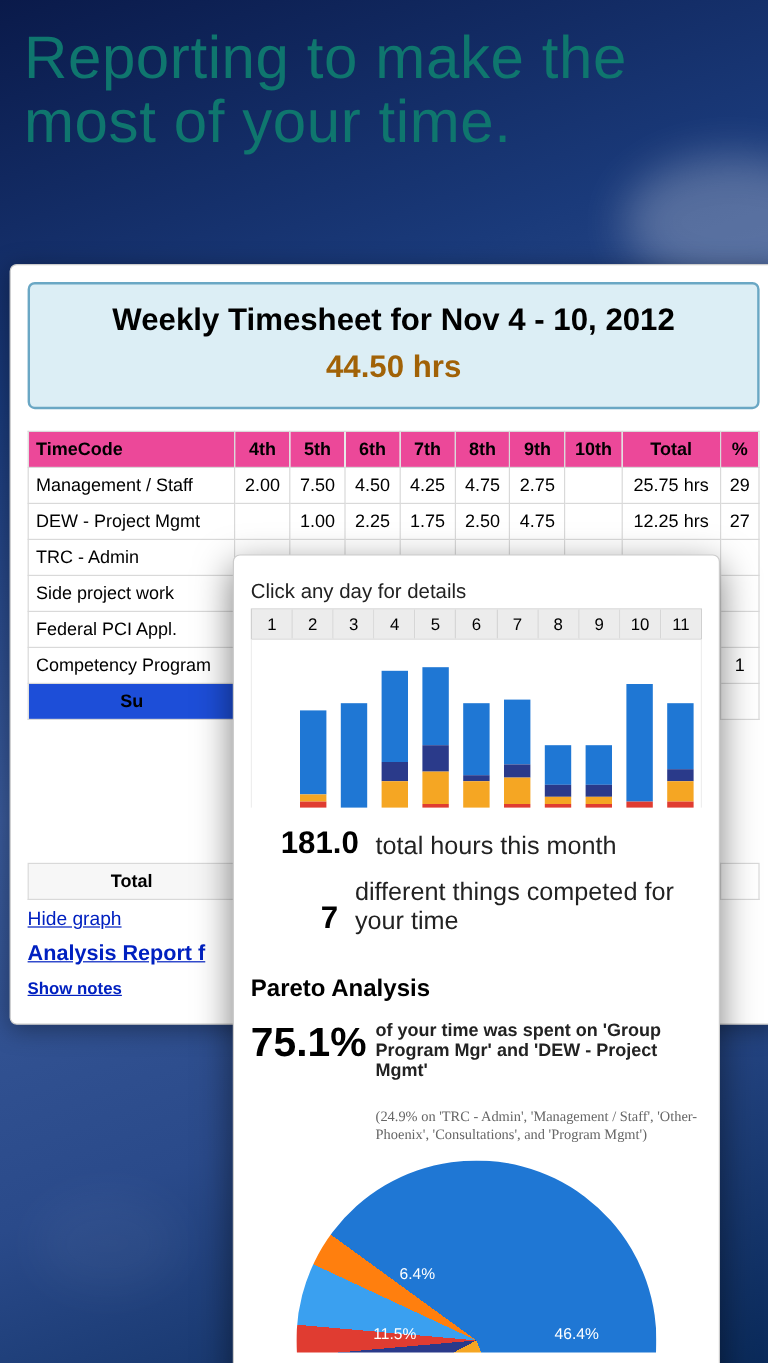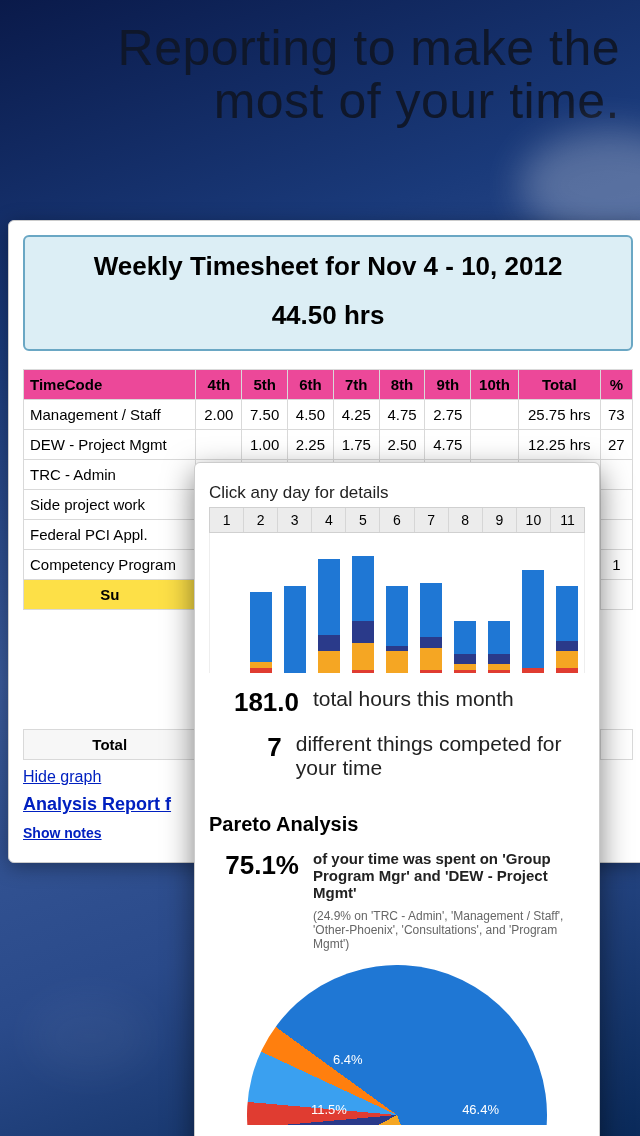--- a/index.html
+++ b/index.html
@@ -9,47 +9,47 @@
     background: linear-gradient(160deg, #0a1a4a 0%, #1a3a7a 25%, #3a5a9a 50%, #2a4a8a 75%, #0a2a5a 100%);
     overflow:hidden;
     position:relative;
   }
   
   .cloud { position:absolute; background:rgba(255,255,255,0.25); filter:blur(18px); border-radius:50%; }
   .cloud.a { width:180px; height:110px; top:130px; right:-60px; }
   .cloud.b { width:120px; height:80px; bottom:60px; left:30px; opacity:.15; }
 
   .hero {
-    color:#0f172a; text-align:right; padding:22px 20px 10px;
+    color:#0f766e; text-align:left; padding:22px 20px 10px;
     font-size:50px; line-height:1.05; font-weight:400;
     letter-spacing:.5px;
   }
 
   
   .back-card {
     position:absolute; left:8px; top:220px; width:640px;
     background:#fff; border:1px solid #ccc; border-radius:6px;
     box-shadow:0 4px 20px rgba(0,0,0,.35);
     padding:14px 14px 20px;
   }
   .blue-header {
     background:#dceef5; border:2px solid #6aa7c4; border-radius:6px;
     text-align:center; padding:14px 10px 18px; margin-bottom:18px;
   }
   .blue-header .title { font-weight:700; font-size:26px; color:#000;text-align:center; }
-  .blue-header .sub   { font-weight:700; font-size:26px; color:#000000; margin-top:18px; }
+  .blue-header .sub   { font-weight:700; font-size:26px; color:#a16207; margin-top:8px; }
 
   table.ts { width:100%; border-collapse:collapse; font-size:15px; }
   table.ts th, table.ts td {
     border:1px solid #d9d9d9; padding:6px 6px; text-align:center;
     white-space:nowrap; overflow:hidden;
   }
   table.ts th { background:#ec4899; font-weight:600; }
   table.ts th:first-child, table.ts td:first-child { text-align:left; }
-  table.ts tr.sub td:first-child { background:#fde047; font-weight:600; text-align:center; }
+  table.ts tr.sub td:first-child { background:#1d4ed8; font-weight:600; text-align:center; }
   table.ts tr.total td:first-child { font-weight:700; text-align:center; background:#f7f7f7; }
 
   .link { color:#0020c0; text-decoration:underline; cursor:pointer; display:inline-block; margin-top:8px; }
   .link.bold { font-weight:700; font-size:18px; }
   .link.small { font-size:14px; margin-top:10px;font-weight:bold; }
 
   
   .front-card {
     position:absolute; left:194px; top:462px; width:406px; height:700px;
     background:#fff; border:1px solid #ccc; border-radius:6px;
@@ -65,26 +65,26 @@
   .daysrow .day { flex:1; text-align:center; font-size:14px; padding:4px 0; background:#ececec; border-right:1px solid #d6d6d6; }
   .daysrow .day:last-child { border-right:none; }
   .bars { display:flex; height:140px; align-items:flex-end; padding-top:6px; border-left:1px solid #eee; border-right:1px solid #eee; }
   .barcol { flex:1; display:flex; flex-direction:column; justify-content:flex-end; align-items:center; padding:0 3px; }
   .barseg { width:80%; }
   .c-blue   { background:#1f77d4; }
   .c-dblue  { background:#2a3a8a; }
   .c-orange { background:#f5a623; }
   .c-red    { background:#e03c31; }
 
-  .statrow { display:flex; align-items:flex-start; gap:14px; margin-top:14px; }
+  .statrow { display:flex; align-items:flex-end; gap:14px; margin-top:14px; }
   .statnum { font-weight:700; font-size:26px; width:90px; text-align:right; }
   .statlbl { font-size:21px; color:#222; }
   .paretoH { font-weight:700; font-size:20px; margin-top:33px; }
-  .pct     { font-weight:700; font-size:26px; width:90px; text-align:right; }
-  .psub    { font-size:12px; color:#666; margin-top:8px; }
+  .pct     { font-weight:700; font-size:34px; width:90px; text-align:right; }
+  .psub    { font-size:12px; color:#666; margin-top:22px;font-family:Liberation Serif, serif; }
 
   
   .pie-wrap { position:relative; width:300px; height:160px; margin:14px auto 0; overflow:hidden; }
   .pie {
     width:300px; height:300px; border-radius:50%;
     background: conic-gradient(
       #1f77d4 0deg 167deg,
       #f5a623 167deg 250deg,
       #2a3a8a 250deg 273deg,
       #e03c31 273deg 283deg,
@@ -129,21 +129,21 @@
         <tr>
           <td>Management / Staff</td>
           <td>2.00</td>
           <td>7.50</td>
           <td>4.50</td>
           <td>4.25</td>
           <td>4.75</td>
           <td>2.75</td>
           <td></td>
           <td>25.75 hrs</td>
-          <td>73</td>
+          <td>29</td>
         </tr>
         <tr>
           <td>DEW - Project Mgmt</td>
           <td></td>
           <td>1.00</td>
           <td>2.25</td>
           <td>1.75</td>
           <td>2.50</td>
           <td>4.75</td>
           <td></td>

